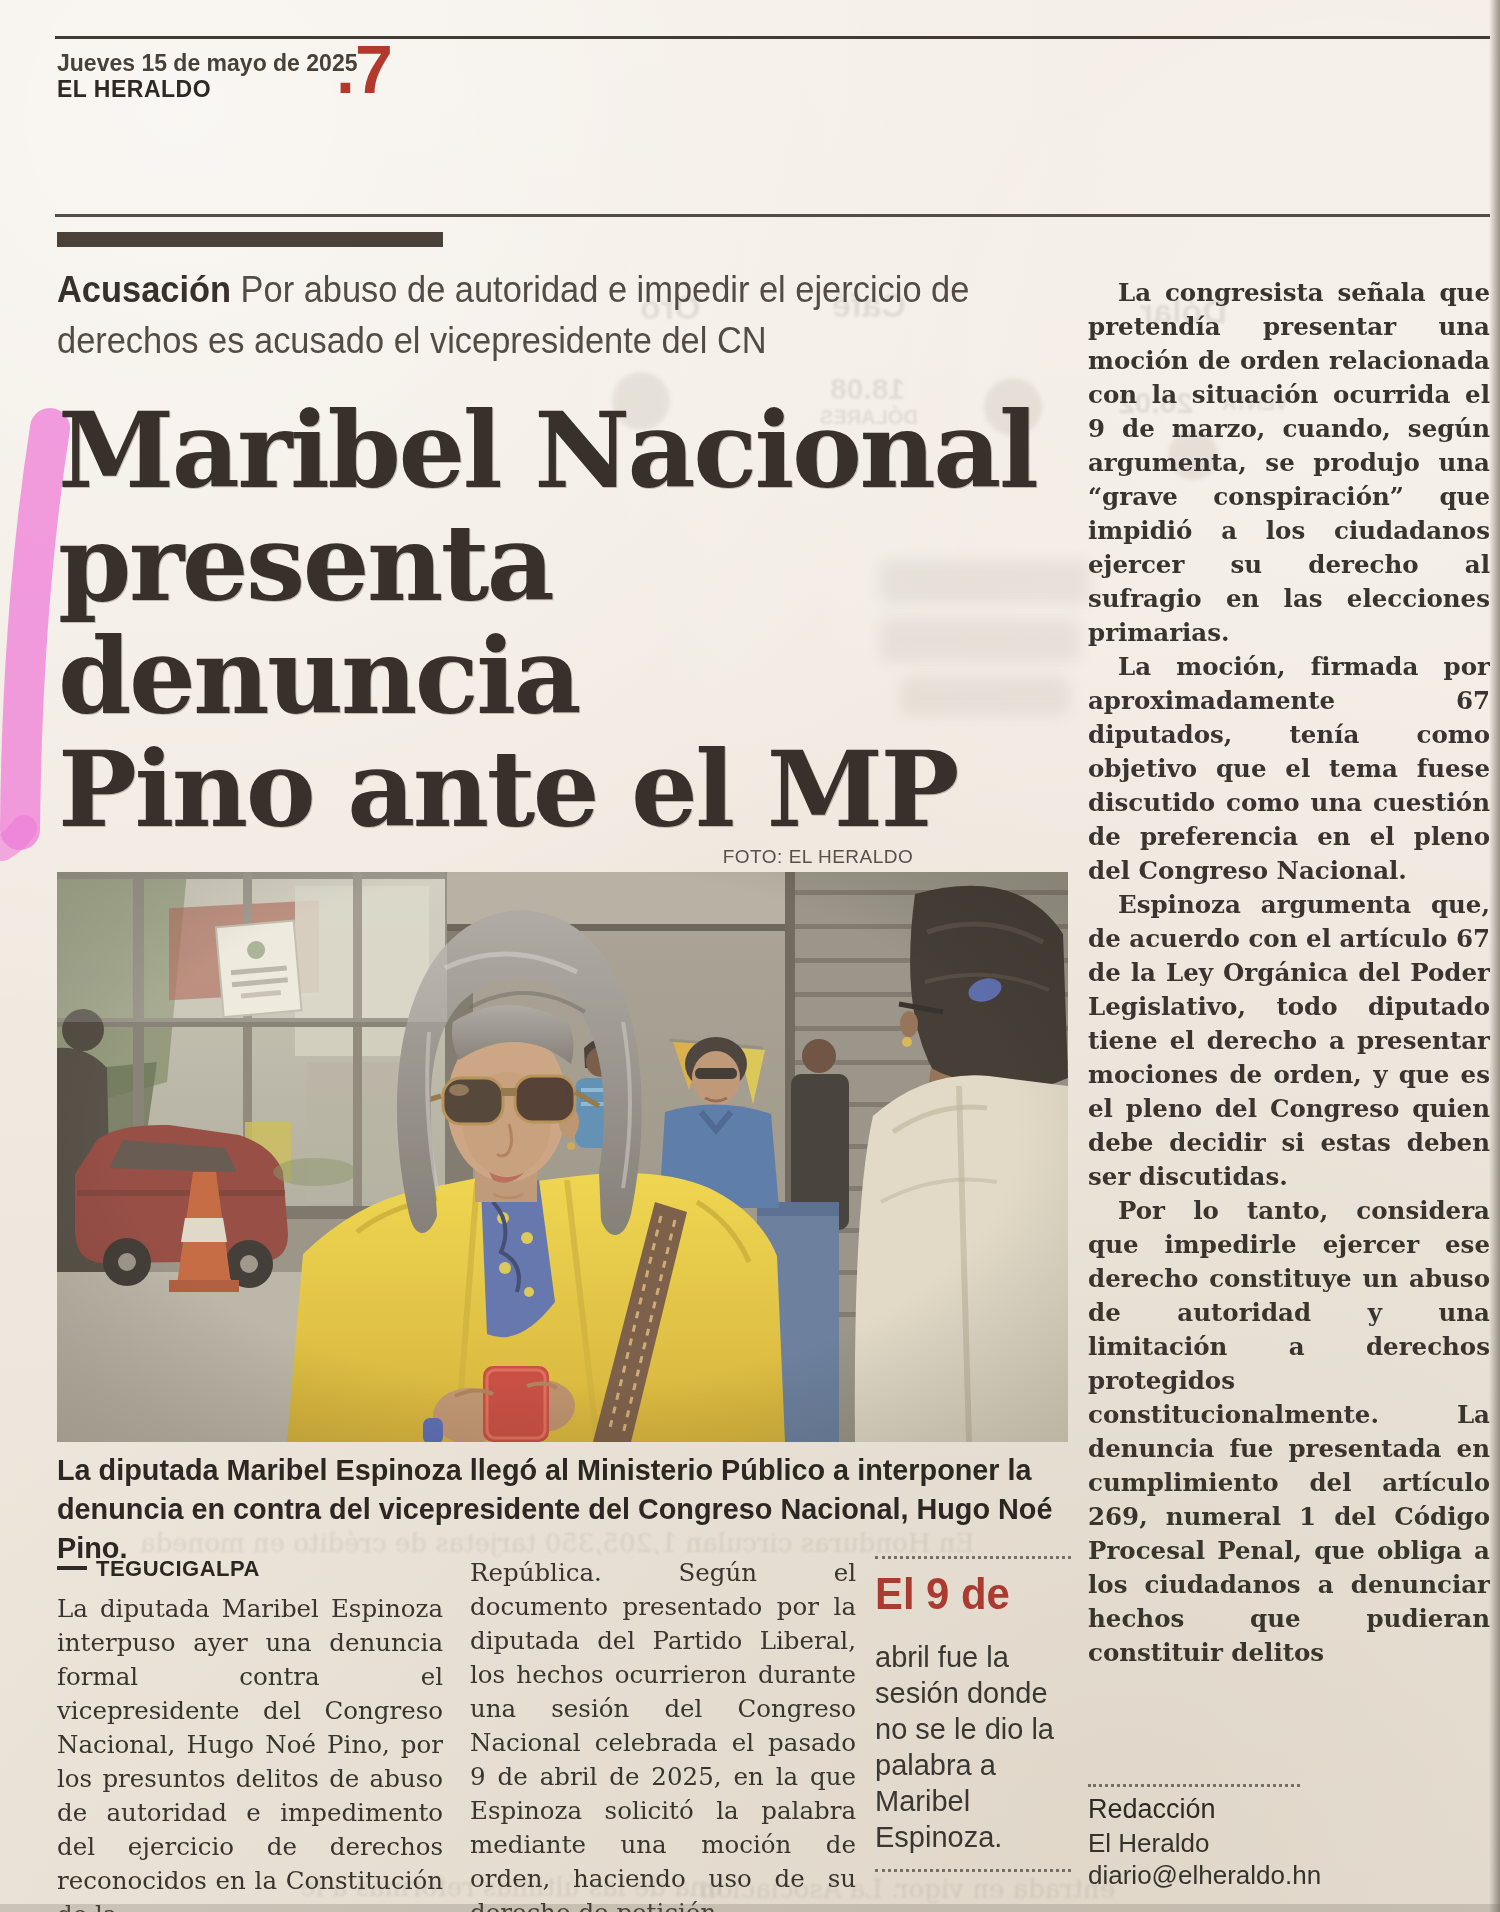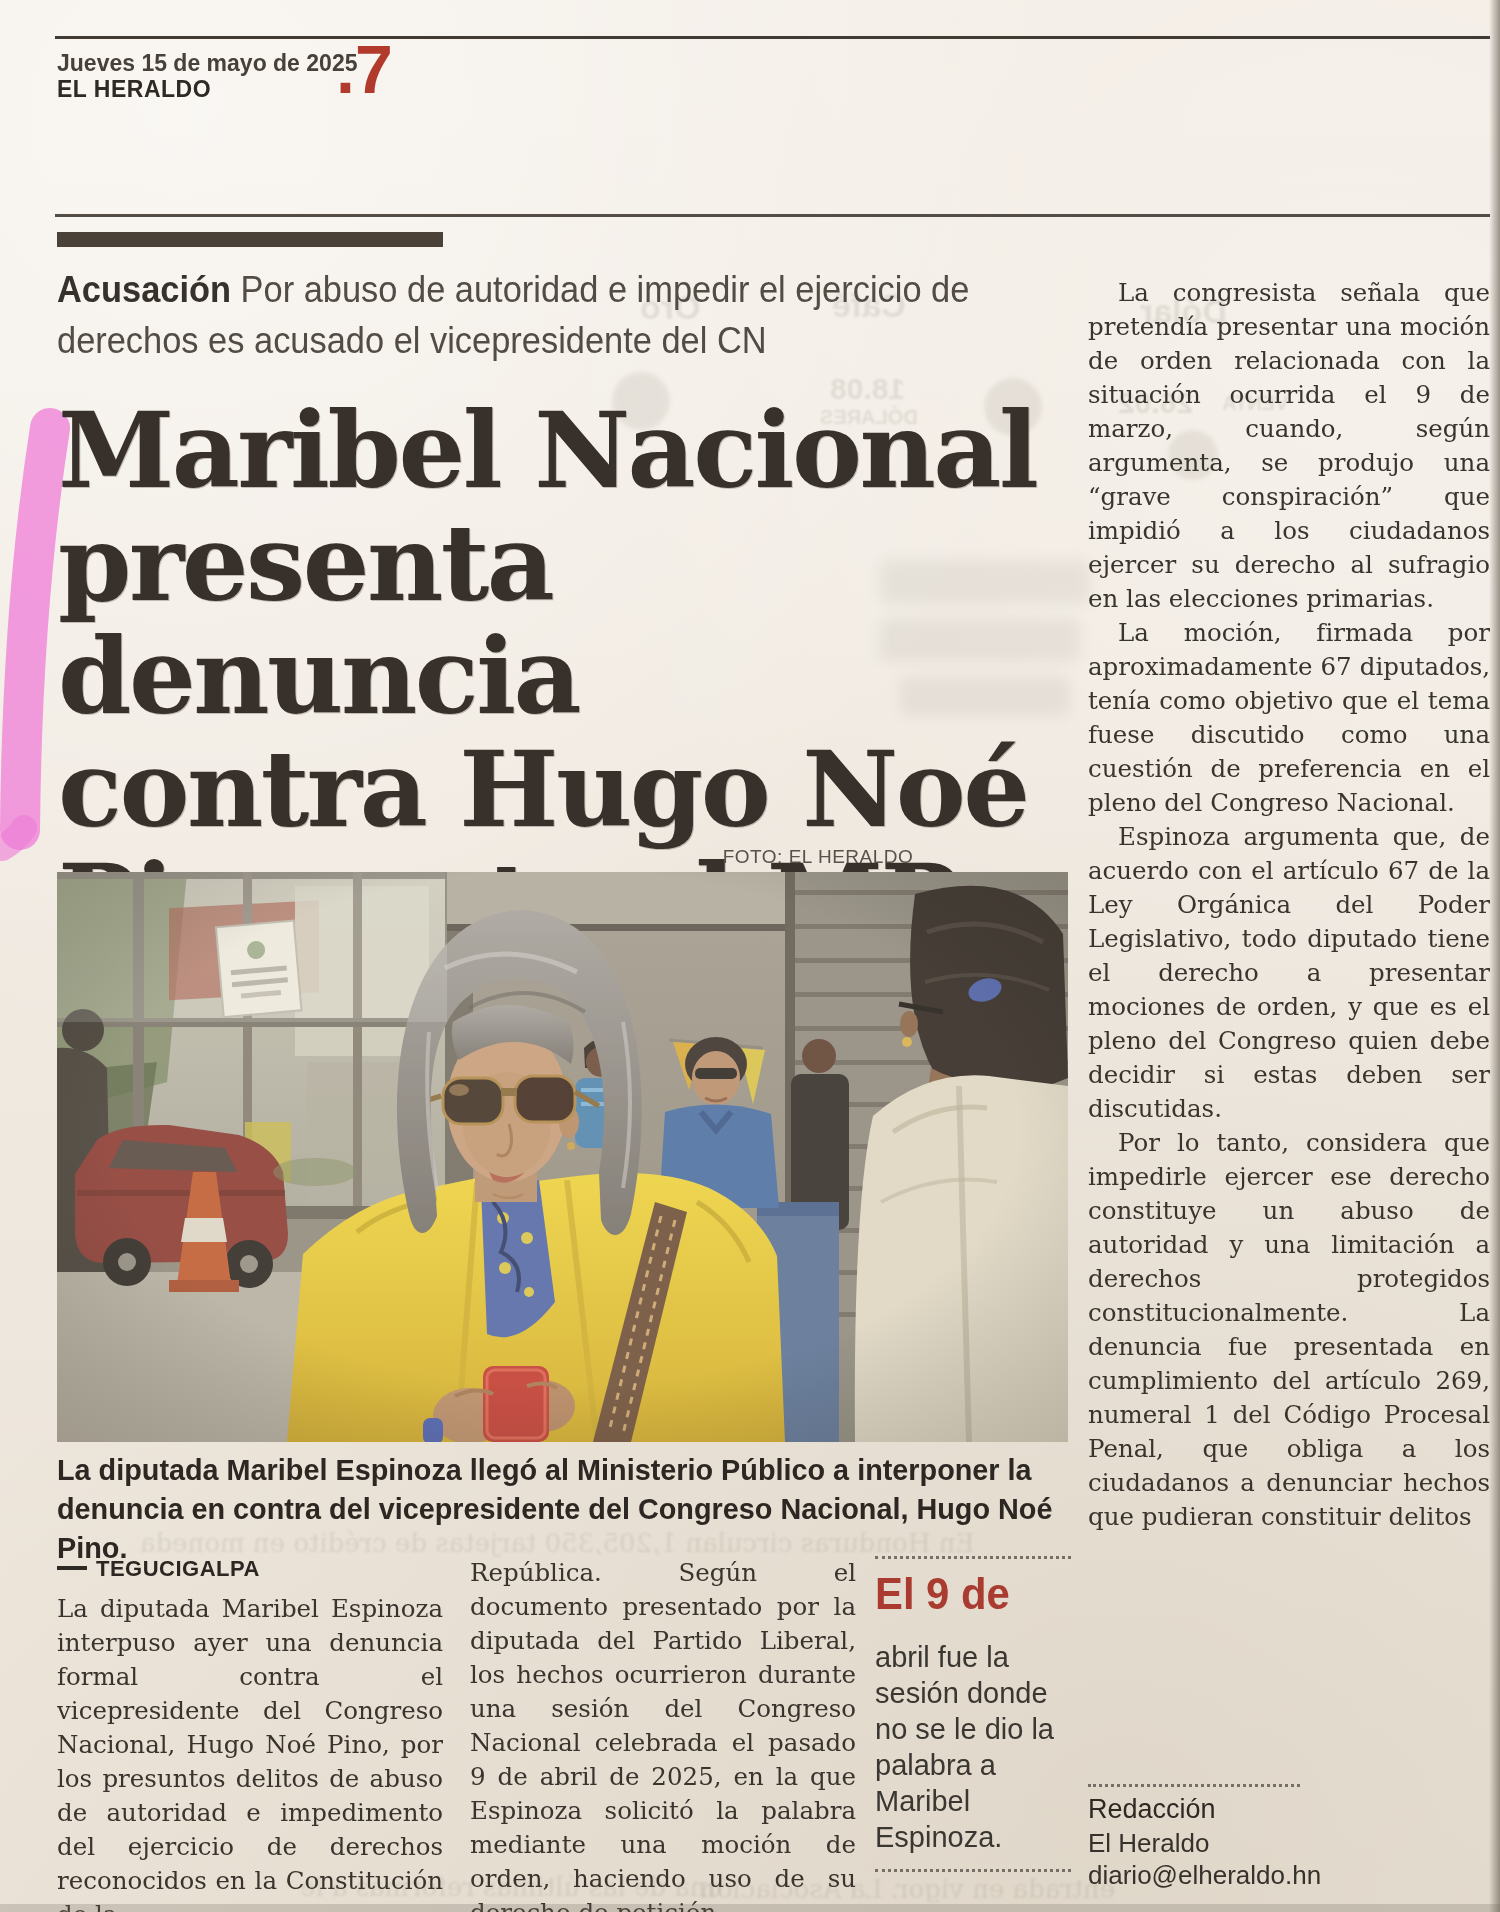--- a/index.html
+++ b/index.html
@@ -35,21 +35,21 @@
   .caption{left:57px;top:1450px;width:1060px;}
   .caption-inner{display:block;width:1060px;transform:scaleX(.96);transform-origin:left top;
     font-size:30px;line-height:39px;font-weight:bold;color:#2c2722;}
   
   .bodytext{font-family:"DejaVu Serif",serif;font-size:24.5px;line-height:34px;color:#3a342e;
     text-align:justify;hyphens:auto;-webkit-hyphens:auto;}
   .col1{left:57px;top:1592px;width:386px;height:322px;overflow:hidden;}
   .col2{left:470px;top:1556px;width:386px;height:358px;overflow:hidden;}
   .rightcol{left:1088px;top:276px;width:402px;height:1482px;overflow:hidden;}
   .rightcol p{margin:0;}
-  .rightcol p.ind{text-indent:30px;}
+  .rightcol p.ind{text-indent:30px;font-weight:bold;}
   .dateline{left:57px;top:1556px;font-size:22px;font-weight:bold;color:#2b2622;letter-spacing:.5px;}
   .dash{display:inline-block;width:30px;height:4px;background:#2e2a25;margin-right:9px;vertical-align:6px;}
   
   .pq{left:875px;top:1556px;width:196px;}
   .dotted{height:0;border-top:3px dotted #756f66;}
   .pq-lead{font-size:44px;font-weight:bold;color:#a93b30;transform:scaleX(.95);transform-origin:left;display:block;margin-top:10px;}
   .pq-body{margin-top:20px;font-size:29px;line-height:36px;color:#3a3631;}
   
   .foot-byline{left:1088px;top:1794px;font-size:27px;font-weight:normal;color:#2e2923;text-align:center;}
   .foot-org{left:1088px;top:1828px;font-size:26px;color:#36312b;}
@@ -99,21 +99,20 @@
   </div>
 
   <svg class="abs highlighter" width="100" height="470" viewBox="0 0 100 470">
     <path d="M56,30 Q28,210 26,432" fill="none" stroke="#ef7cd7" stroke-width="40" stroke-linecap="round" opacity="0.75"></path>
     <path d="M30,430 Q20,444 8,450" fill="none" stroke="#ef7cd7" stroke-width="26" stroke-linecap="round" opacity="0.6"></path>
   </svg>
 
   <div class="abs headline">
     <div>Maribel Nacional</div>
     <div>presenta denuncia</div>
-    <div>contra Hugo Noé</div>
     <div>Pino ante el MP</div>
   </div>
 
   <div class="abs credit">FOTO: EL HERALDO</div>
 
   <div class="abs photo">
     <svg width="1011" height="570" viewBox="0 0 1011 570" preserveAspectRatio="none">
       <defs>
         <linearGradient id="wallG" x1="0" y1="0" x2="0" y2="1">
           <stop offset="0" stop-color="#a59f92"></stop>

